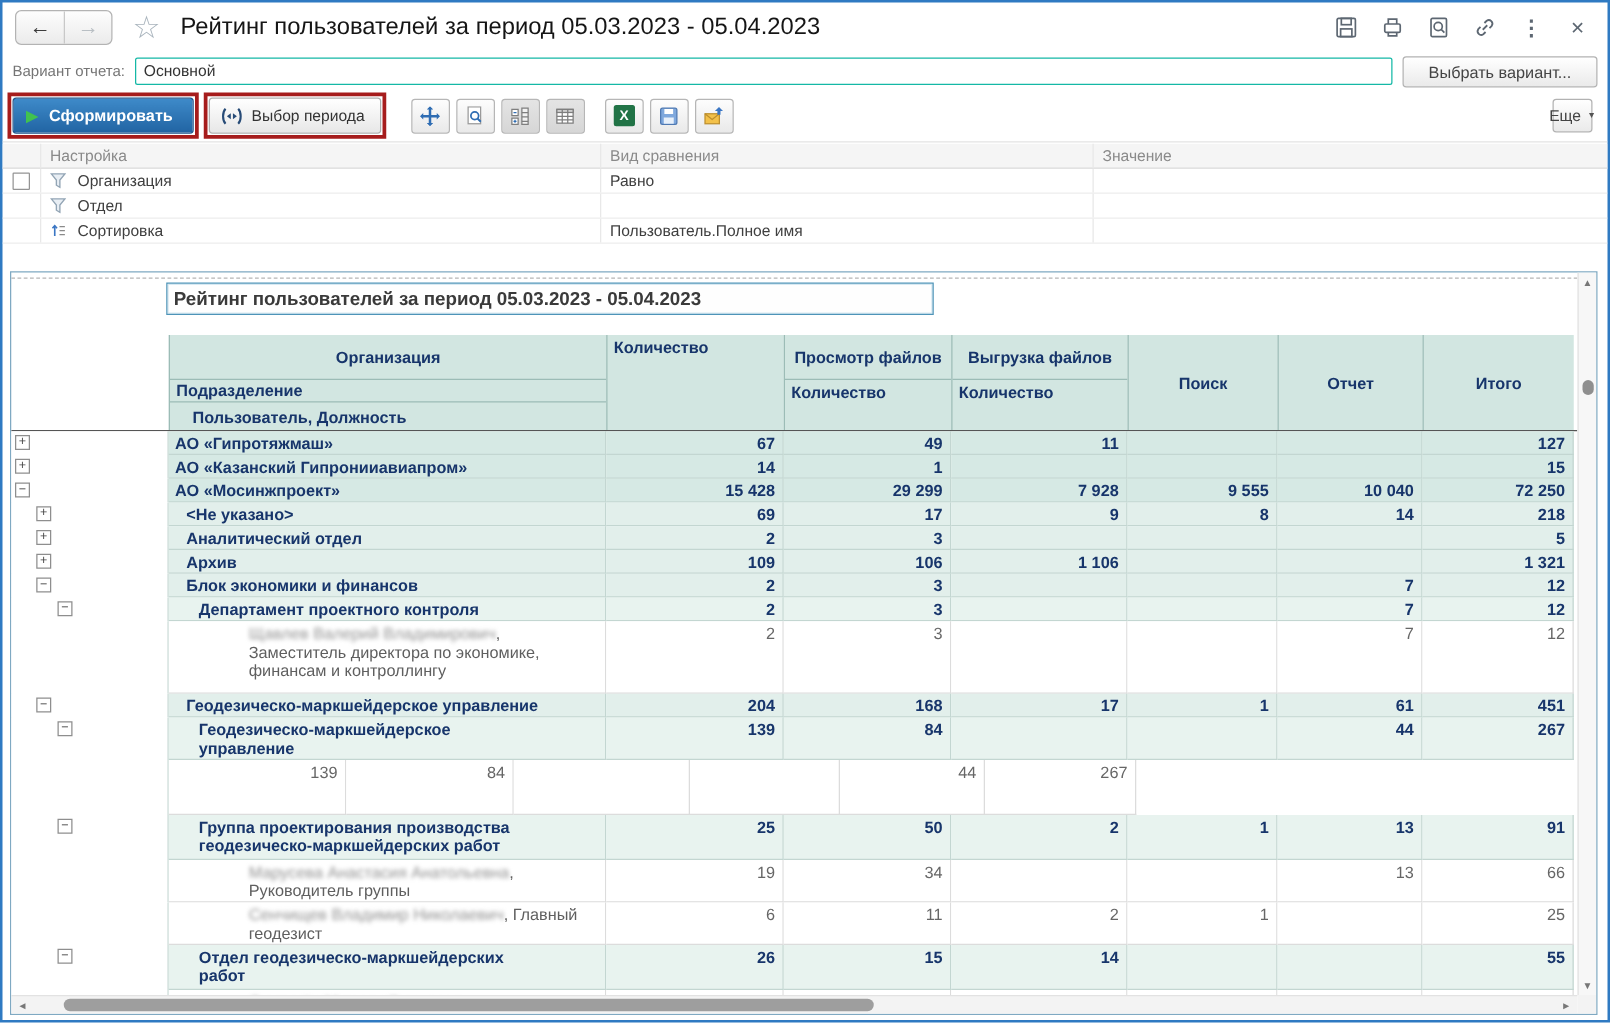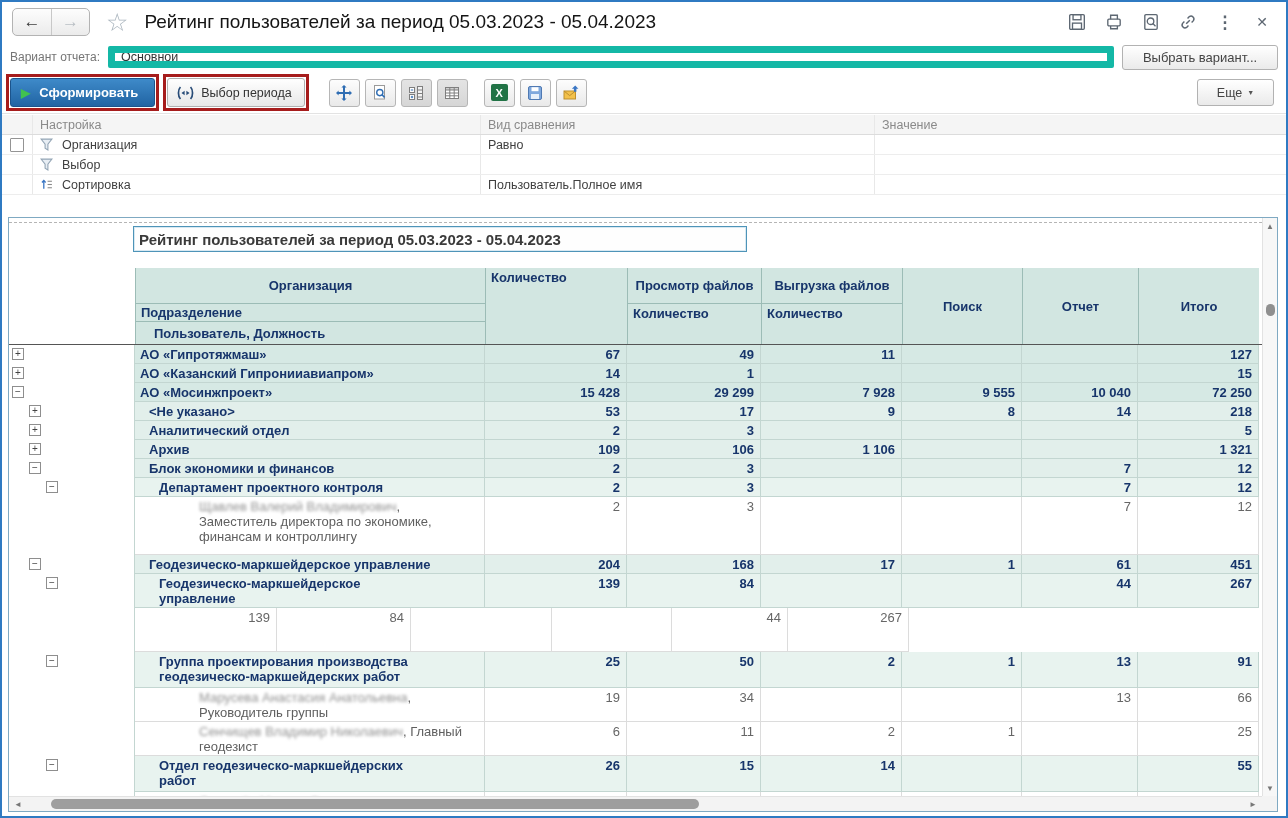--- a/index.html
+++ b/index.html
@@ -16,34 +16,34 @@
 .wintitle{font-size:19px;color:#151515;margin-left:16px;white-space:nowrap}
 .chromeicons{margin-left:auto;display:flex;align-items:center;gap:17px;margin-right:4px}
 .cicon{width:20px;height:20px;display:flex;align-items:center;justify-content:center;color:#5d6772}
 .cicon svg{display:block}
 .kebab{font-size:17px;font-weight:bold;color:#5d6772;letter-spacing:0}
 .closex{font-size:14px;color:#5d6772}
 
 
 .variantbar{height:30px;display:flex;align-items:center;padding:0 8px;gap:8px}
 .vlabel{font-size:12px;color:#757575;white-space:nowrap}
-.vinput{flex:1;height:22px;border:7px solid #14b8a6;border-radius:2px;font-size:12.5px;color:#333;padding:0 6px;font-family:"Liberation Sans",sans-serif}
+.vinput{flex:1;height:22px;border:1px solid #14b8a6;border-radius:2px;font-size:12.5px;color:#333;padding:0 6px;font-family:"Liberation Sans",sans-serif}
 .choosebtn{width:156px;height:25px;border:1px solid #b2b2b2;border-radius:3px;background:linear-gradient(#ffffff,#eaeaea);font-size:13px;color:#444}
 
 
 .toolbar{height:42px;display:flex;align-items:center;padding:0 4px;border-bottom:1px solid #e3e3e3}
 .redbox{border:3px solid #a61c1c;padding:1px;display:inline-flex;margin-right:4px}
 .genbtn{height:29px;padding:0 16px 0 10px;display:flex;align-items:center;gap:9px;background:linear-gradient(#3e8ac9,#2164a3);border:1px solid #1c548c;border-radius:3px;color:#fff;font-weight:bold;font-size:13px}
 .play{color:#41c24f;font-size:12px;line-height:1}
 .periodbtn{height:29px;padding:0 12px 0 8px;display:flex;align-items:center;gap:6px;background:linear-gradient(#ffffff,#e7e7e7);border:1px solid #b0b0b0;border-radius:3px;font-size:12.5px;color:#333}
 .iconbtn{width:31px;height:28px;border:1px solid #b6b6b6;border-radius:3px;background:linear-gradient(#fdfdfd,#e9e9e9);display:flex;align-items:center;justify-content:center;margin-left:5px}
 .iconbtn.active{background:linear-gradient(#e4e4e4,#d6d6d6)}
 .gapL{margin-left:16px}
 .xl{width:17px;height:17px;background:#217346;border-radius:2px;color:#fff;font-weight:bold;font-size:11px;display:flex;align-items:center;justify-content:center}
-.morebtn{margin-left:auto;margin-right:8px;width:77px;height:27px;border:1px solid #b2b2b2;border-radius:3px;background:linear-gradient(#ffffff,#eaeaea);font-size:12.5px;color:#444;display:flex;align-items:center;justify-content:center;gap:5px}
+.morebtn{margin-left:auto;margin-right:8px;width:32px;height:27px;border:1px solid #b2b2b2;border-radius:3px;background:linear-gradient(#ffffff,#eaeaea);font-size:12.5px;color:#444;display:flex;align-items:center;justify-content:center;gap:5px}
 .dropA{font-size:7px;color:#555}
 
 
 .settings{margin-top:1px}
 .srow{display:grid;grid-template-columns:30px 448px 394px 1fr;height:20px;align-items:center;border-bottom:1px solid #ededed;font-size:12.5px;color:#3f3f3f}
 .srow.head{background:#f5f5f5;color:#8a8a8a;border-bottom:1px solid #dcdcdc}
 .scell{height:100%;display:flex;align-items:center;gap:9px;padding-left:7px;border-left:1px solid #e8e8e8}
 .scell:first-child{border-left:none;justify-content:center;padding-left:0}
 .chk{width:14px;height:14px;border:1px solid #949494;background:#fff;border-radius:1px}
 .sicon{width:13px;height:13px}
@@ -244,21 +244,21 @@
     </div>
     <div class="scell">Равно</div>
     <div class="scell"></div>
   </div>
   <div class="srow">
     <div class="scell"></div>
     <div class="scell">
       <svg class="sicon" viewBox="0 0 12 12">
           <path d="M1 1h10L7.3 5.6V11L4.7 9.4V5.6z" fill="#e8eef4" stroke="#93a5b5"></path>
         </svg>
-      <span>Выбор</span>
+      <span>Отдел</span>
     </div>
     <div class="scell"></div>
     <div class="scell"></div>
   </div>
   <div class="srow">
     <div class="scell"></div>
     <div class="scell">
       <svg class="sicon" viewBox="0 0 12 12">
           <line x1="3.5" y1="2.5" x2="3.5" y2="10" stroke="#3a76c4" stroke-width="1.2"></line>
           <path d="M1.8 4.2L3.5 2.3l1.7 1.9" fill="none" stroke="#3a76c4" stroke-width="1.2"></path>
@@ -345,21 +345,21 @@
     <div class="cell num w2">7 928</div>
     <div class="cell num w3">9 555</div>
     <div class="cell num w4">10 040</div>
     <div class="cell num w5">72 250</div>
   </div>
         <div class="trow group d1">
     <div class="gutter">
             <span class="treebox" style="margin-left: 20px;">+</span>
           </div>
     <div class="cell orgcell"><span class="glabel">&lt;Не указано&gt;</span></div>
-    <div class="cell num w0">53</div>
+    <div class="cell num w0">69</div>
     <div class="cell num w1">17</div>
     <div class="cell num w2">9</div>
     <div class="cell num w3">8</div>
     <div class="cell num w4">14</div>
     <div class="cell num w5">218</div>
   </div>
         <div class="trow group d1">
     <div class="gutter">
             <span class="treebox" style="margin-left: 20px;">+</span>
           </div>

